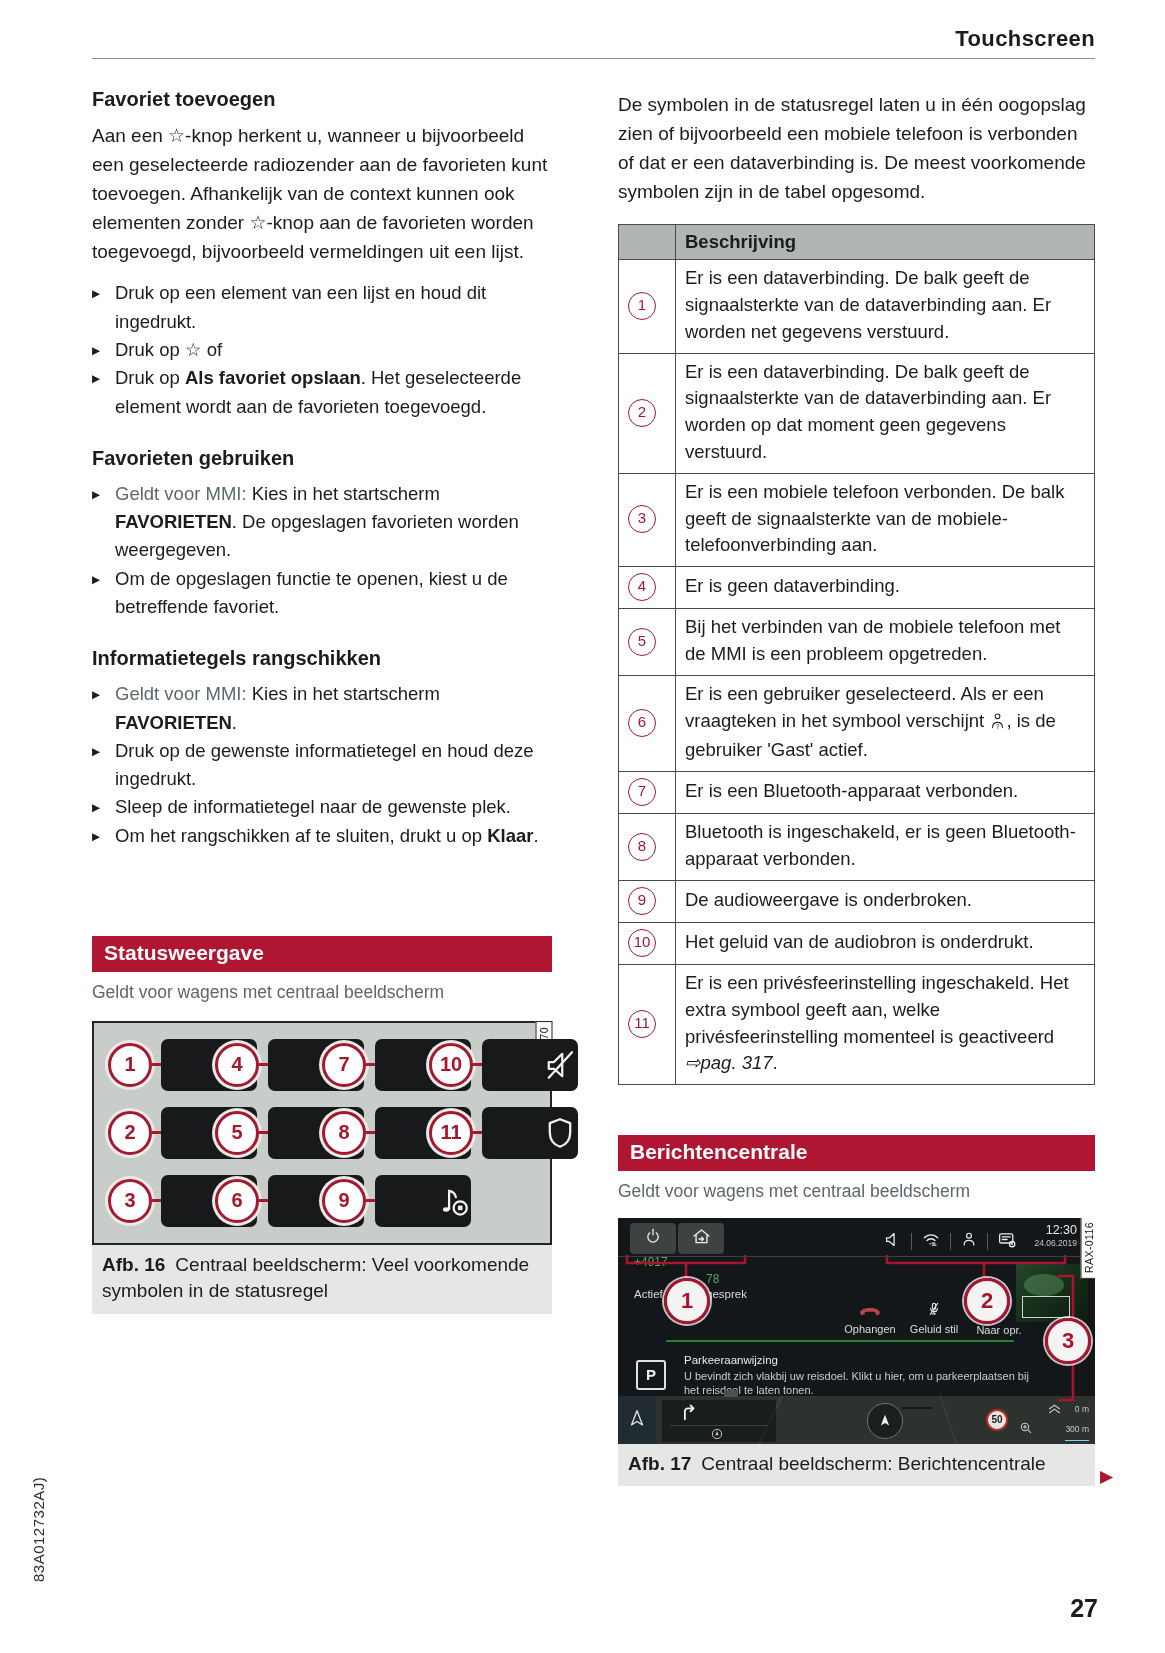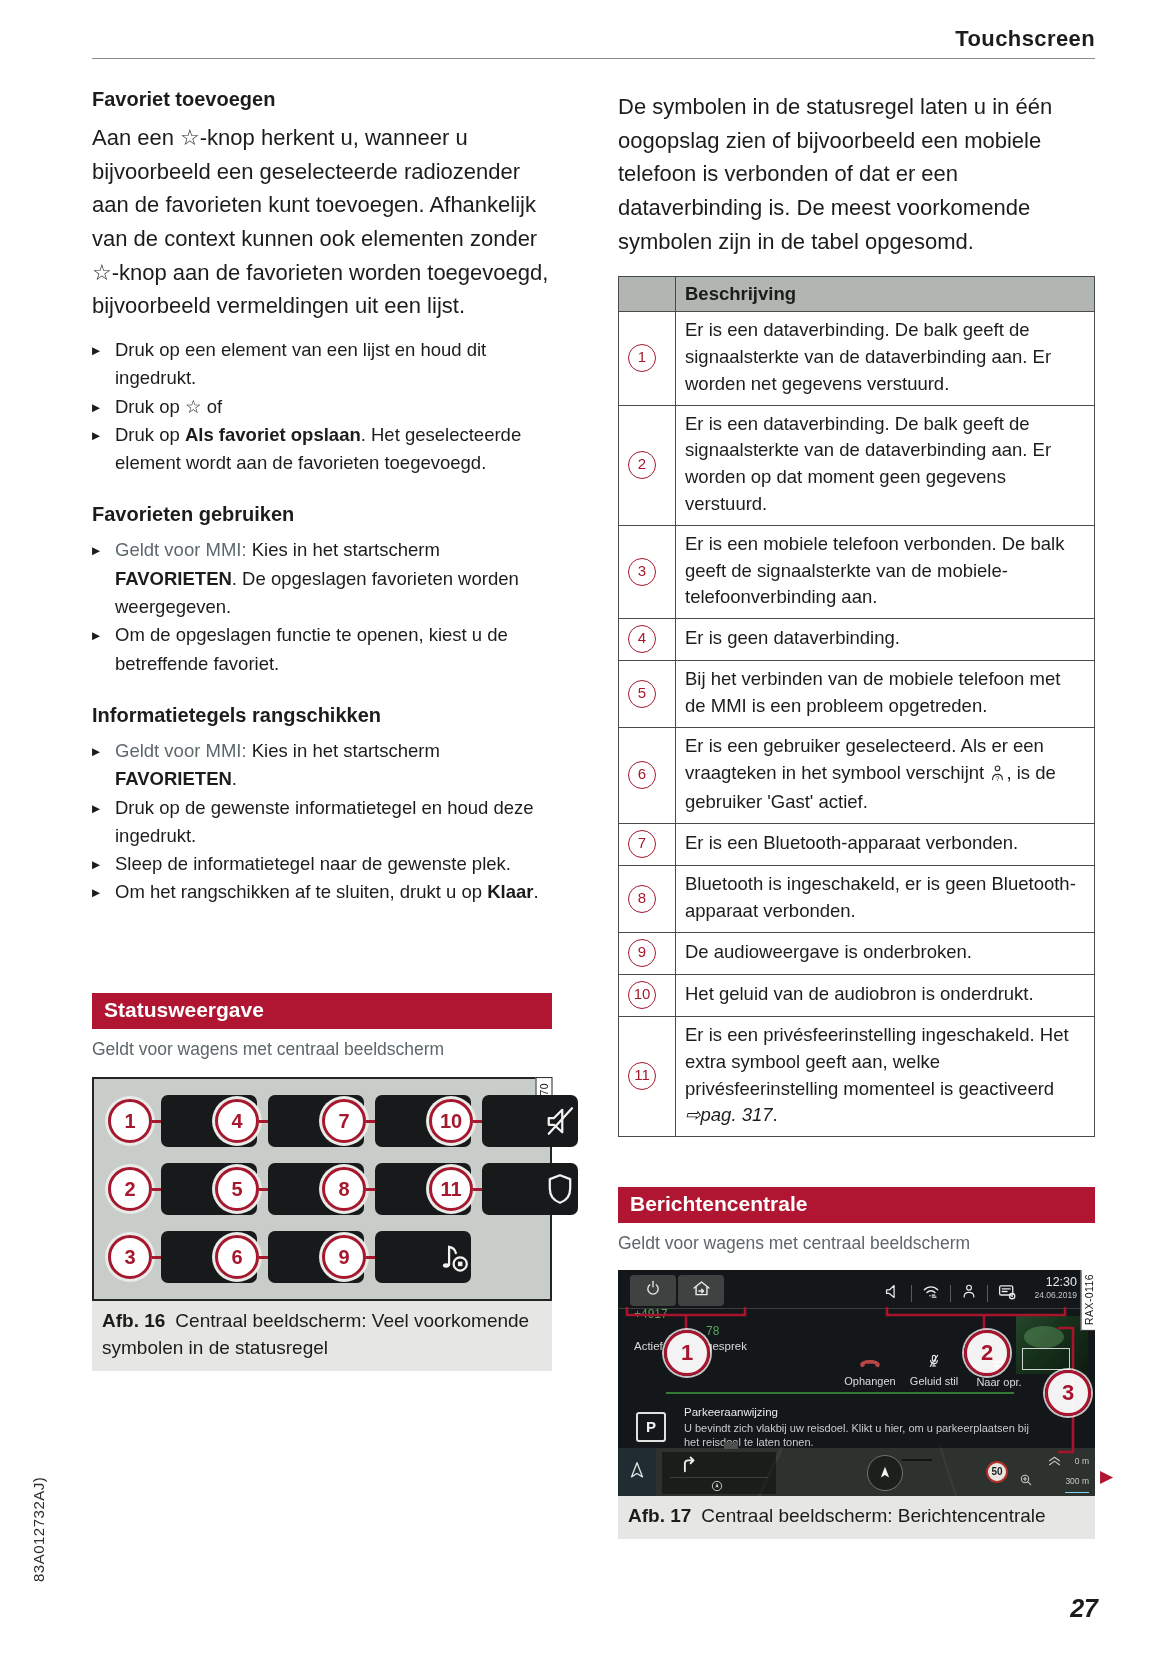--- a/index.html
+++ b/index.html
@@ -1,28 +1,28 @@
 <!DOCTYPE html>
 <html><head>
 <meta charset="utf-8">
 <style>
   html,body{margin:0;padding:0;background:#ffffff;}
   .page{position:relative;width:1165px;height:1653px;background:#fff;overflow:hidden;
         font-family:"Liberation Sans",sans-serif;color:#1c1c1a;}
   
   .header-title{position:absolute;top:26px;right:70px;font-size:22px;font-weight:bold;letter-spacing:.4px;}
   .header-rule{position:absolute;top:58px;left:92px;width:1003px;border-top:1px solid #8d8d8d;}
-  .page-number{position:absolute;top:1594px;right:67px;font-size:25px;font-weight:bold;font-style:italic;}
+  .page-number{position:absolute;top:1594px;right:67px;font-size:25px;font-weight:bold;}
   .spine-code{position:absolute;left:30px;top:1452px;height:130px;font-size:15px;color:#2e2e2e;
               writing-mode:vertical-rl;transform:rotate(180deg);letter-spacing:.5px;}
   .cont-arrow{position:absolute;left:1100px;top:1466px;color:#b01631;font-size:17px;}
   
   .col-left{position:absolute;left:92px;top:88px;width:460px;}
   .col-right{position:absolute;left:618px;top:88px;width:477px;}
-  p{font-size:22px;line-height:1.53;margin:0 0 13px 0;}
+  p{font-size:19px;line-height:1.53;margin:0 0 13px 0;}
   h3{font-size:20px;margin:26px 0 10px 0;}
   .bullets{margin:2px 0 4px 0;}
   .bullet{position:relative;padding-left:23px;font-size:18.5px;line-height:1.53;margin:0;}
   .bullet::before{content:"▶";position:absolute;left:0;top:6px;font-size:10.5px;color:#1c1c1a;}
   .gray{color:#5d686d;}
   b{font-weight:bold;}
   
   .banner{background:#b01631;color:#fff;font-weight:bold;font-size:21px;padding:5px 10px 7px 12px;}
   .mt-banner-left{margin-top:86px;}
   .mt-banner-right{margin-top:50px;}

